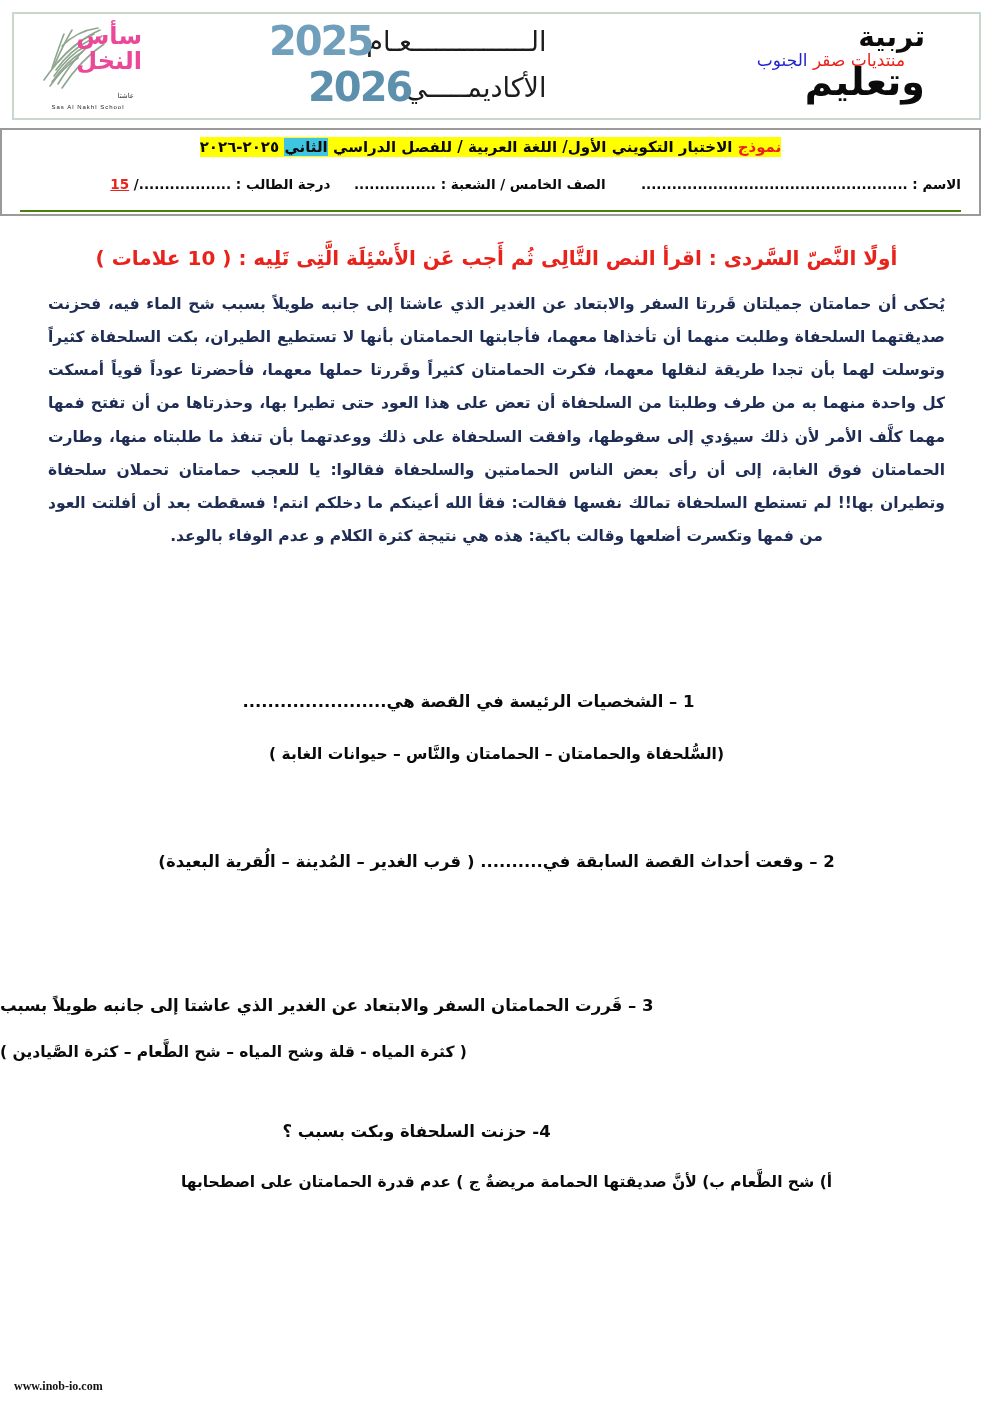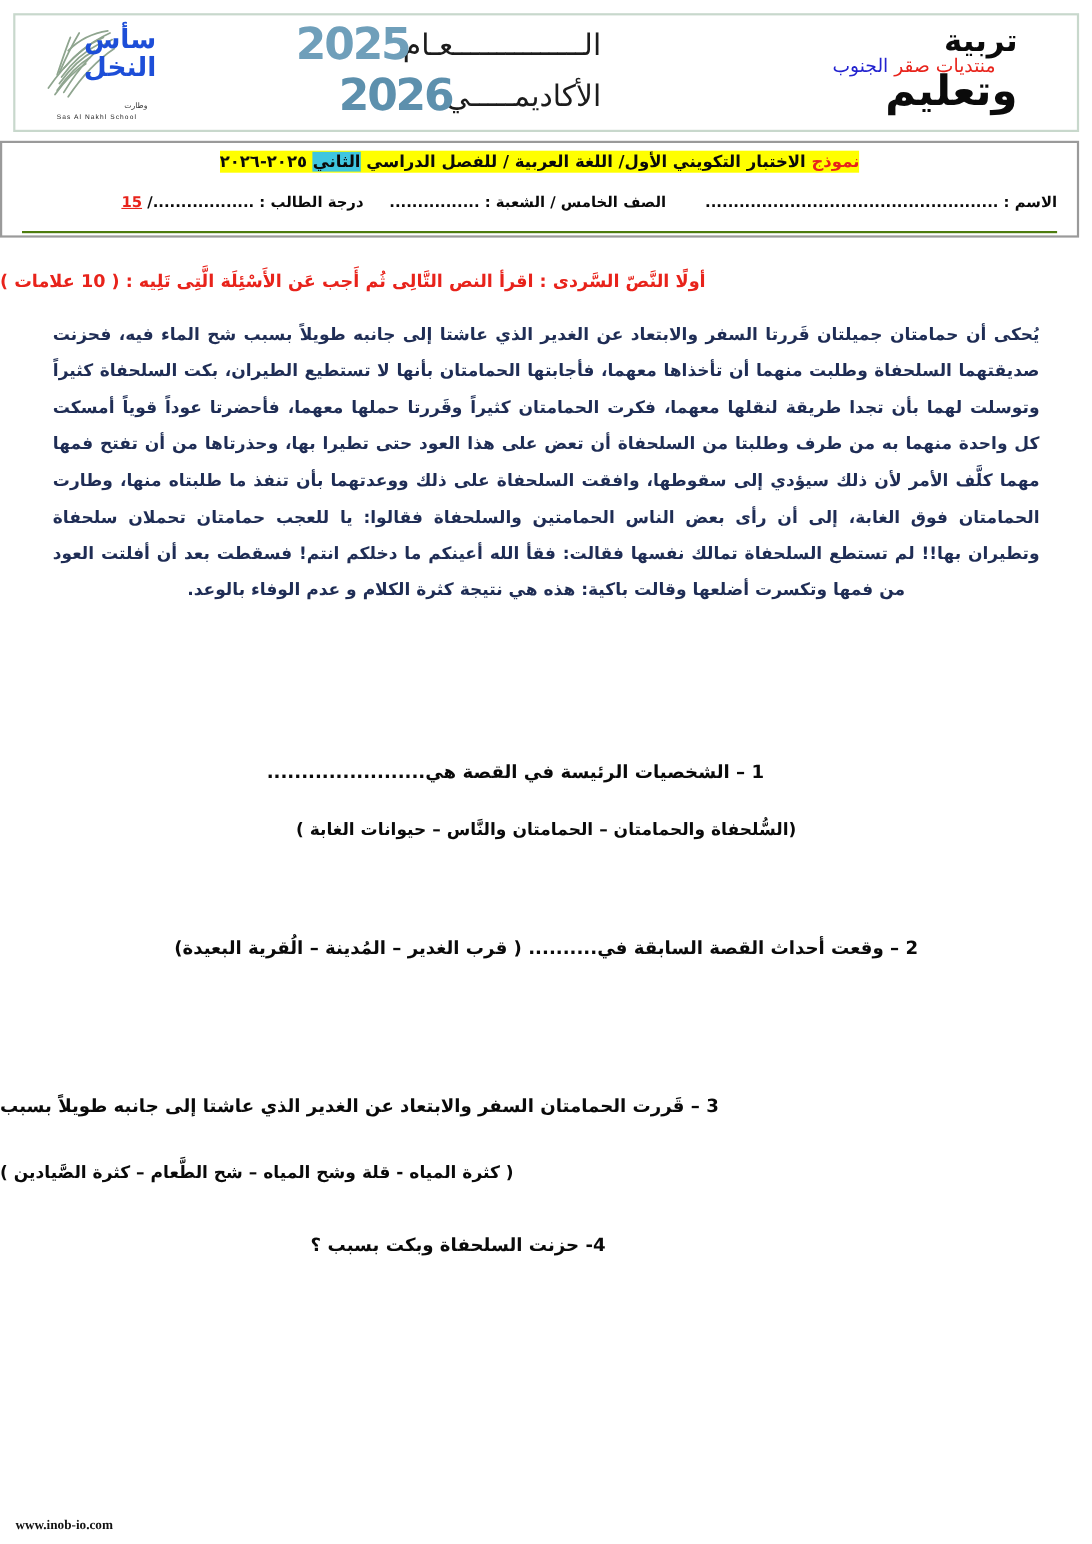--- a/index.html
+++ b/index.html
@@ -60,21 +60,21 @@
     height: 70px;
     overflow: hidden;
   }
   .school-logo .sl-ar {
     position: absolute;
     right: 6px;
     top: 4px;
     font-family: "DejaVu Sans", sans-serif;
     font-size: 24px;
     font-weight: bold;
-    color: #1d4ed8;
+    color: #ec4899;
     line-height: 1.05;
     text-align: center;
     letter-spacing: -1px;
   }
   .school-logo .sl-en {
     position: absolute;
     bottom: 2px;
     right: 6px;
     left: 6px;
     text-align: center;
@@ -208,23 +208,23 @@
   .info-row .seg { display: inline; }
   .info-row .dots { letter-spacing: 0px; }
   .info-row .mark-red { color: #e8231b; text-decoration: underline; }
 
   
   .instruction {
     position: absolute;
     top: 246px;
     right: 0;
     left: 0;
-    text-align: left;
-    font-family: "DejaVu Sans", sans-serif;
-    font-size: 16px;
+    text-align: center;
+    font-family: "DejaVu Sans", sans-serif;
+    font-size: 20px;
     font-weight: bold;
     color: #e8231b;
     white-space: nowrap;
   }
 
   
   .passage {
     position: absolute;
     top: 288px;
     right: 48px;
@@ -250,21 +250,21 @@
   .q-stem { font-size: 16.5px; }
   .q-opts { font-size: 15.5px; }
 
   .q1 { top: 692px;  right: 0; left: 0; text-align: center; }
   .q1 .q-stem { padding-right: 56px; }
   .q1 .q-opts { margin-top: 34px; }
 
   .q2 { top: 852px;  right: 0; left: 0; text-align: center; }
 
   .q3 { top: 996px;  right: 0; left: 0; text-align: left; }
-  .q3 .q-opts { margin-top: 42px; }
+  .q3 .q-opts { margin-top: 28px; }
 
   .q4 { top: 1122px; right: 0; left: 0; text-align: center; margin-left: 20px; }
   .q4 .q-stem { padding-right: 180px; }
   .q4 .q-opts { margin-top: 32px; }
 
   .opt-gap { display: inline-block; width: 26px; }
   .opt-gap-sm { display: inline-block; width: 14px; }
 
   
   .footer-url {
@@ -321,21 +321,21 @@
               <path d="M72 20 C60 28 46 40 30 64"></path>
               <path d="M40 6 C34 16 28 28 22 42"></path>
               <path d="M32 10 C28 20 24 32 20 44"></path>
             </g>
           </svg>
         </div>
         <div class="sl-ar">
           <div>سأس</div>
           <div>النخل</div>
         </div>
-        <div class="sl-sub">وطارت</div>
+        <div class="sl-sub">عاشتا</div>
         <div class="sl-en">Sas Al Nakhl School</div>
       </div>
 
     </div>
   </div>
 
   <div class="title-box">
     <div class="exam-title">
       <span class="hl"><span class="t-red">نموذج</span><span> الاختبار التكويني الأول/ اللغة العربية / للفصل الدراسي </span><span class="t-blue-hl">الثاني</span><span> ٢٠٢٥-٢٠٢٦</span></span>
     </div>
@@ -363,17 +363,18 @@
     <div class="q-line q-stem">2 – وقعت أحداث القصة السابقة في.......... (   قرب الغدير     – المُدينة      – الُقرية البعيدة)</div>
   </div>
 
   <div class="q-block q3">
     <div class="q-line q-stem">3  –    قَررت الحمامتان  السفر والابتعاد عن الغدير الذي عاشتا إلى جانبه طويلاً بسبب</div>
     <div class="q-line q-opts">(   كثرة المياه            - قلة وشح  المياه       – شح الطَّعام          – كثرة الصَّيادين )</div>
   </div>
 
   <div class="q-block q4">
     <div class="q-line q-stem">4- حزنت السلحفاة وبكت بسبب ؟</div>
+    <div class="q-line q-opts">أ) شح الطَّعام       ب) لأنَّ صديقتها الحمامة مريضةٌ       ج ) عدم قدرة الحمامتان على اصطحابها</div>
   </div>
 
   <div class="footer-url">www.inob-io.com</div>
 
 </div>
 
 </body></html>

